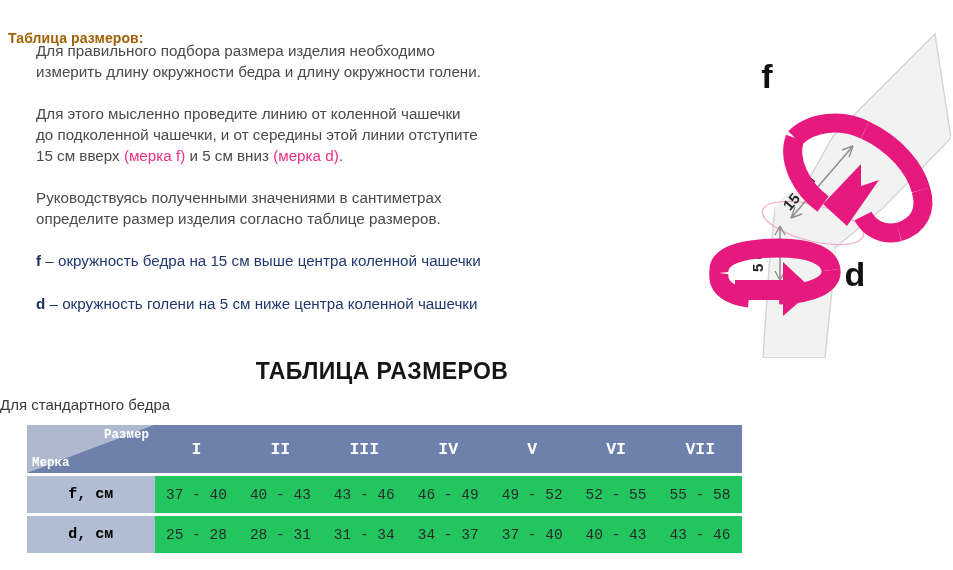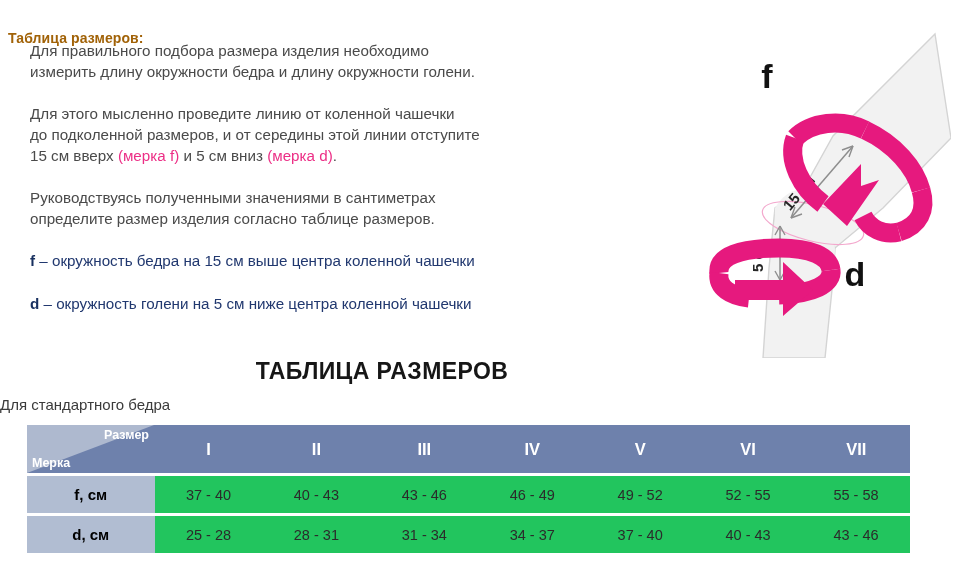--- a/index.html
+++ b/index.html
@@ -24,21 +24,21 @@
     font-size: 14px;
     font-weight: bold;
     color: #a16207;
     letter-spacing: 0.1px;
     margin-top: 27px;
   }
 
   
   #intro-text {
     position: absolute;
-    left: 30px;
+    left: 36px;
     top: 40px;
     width: 640px;
   }
   .para {
     font-size: 15.2px;
     line-height: 21px;
     color: #4a4a4a;
     margin: 0 0 21px 0;
   }
   .para:last-child { margin-bottom: 0; }
@@ -88,22 +88,23 @@
   }
 
   #size-table-wrap {
     position: absolute;
     left: 27px;
     top: 425px;
     width: 903px;
   }
   table.size-table {
     border-collapse: collapse;
-    width: 883px;
+    width: 715px;
     table-layout: fixed;
+    font-family: Liberation Mono, monospace;
   }
   table.size-table th,
   table.size-table td {
     padding: 0;
     margin: 0;
   }
 
   
   th.corner {
     width: 127px;
@@ -175,21 +176,21 @@
 
 <div id="intro-text">
 
   <p class="para">
     <span>Для правильного подбора размера изделия необходимо</span><br>
     <span>измерить длину окружности бедра и длину окружности голени.</span>
   </p>
 
   <p class="para">
     <span>Для этого мысленно проведите линию от коленной чашечки</span><br>
-    <span>до подколенной размеров, и от середины этой линии отступите</span><br>
+    <span>до подколенной чашечки, и от середины этой линии отступите</span><br>
     <span>15 см вверх </span><span class="pink">(мерка f)</span><span> и 5 см вниз </span><span class="pink">(мерка d)</span><span>.</span>
   </p>
 
   <p class="para">
     <span>Руководствуясь полученными значениями в сантиметрах</span><br>
     <span>определите размер изделия согласно таблице размеров.</span>
   </p>
 
   <p class="legend-line" style="margin-top:16px;">
     <span class="mark">f</span><span> – </span><span>окружность бедра на 15 см выше центра коленной чашечки</span>

